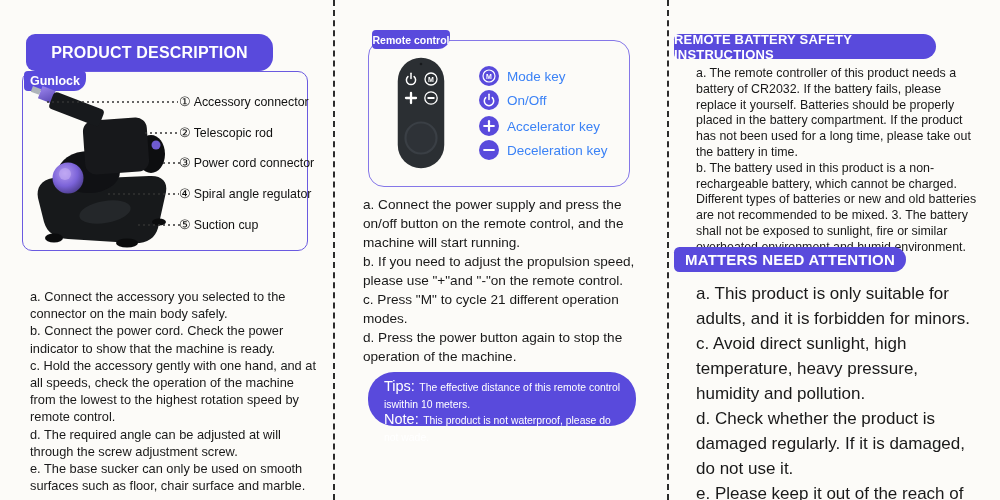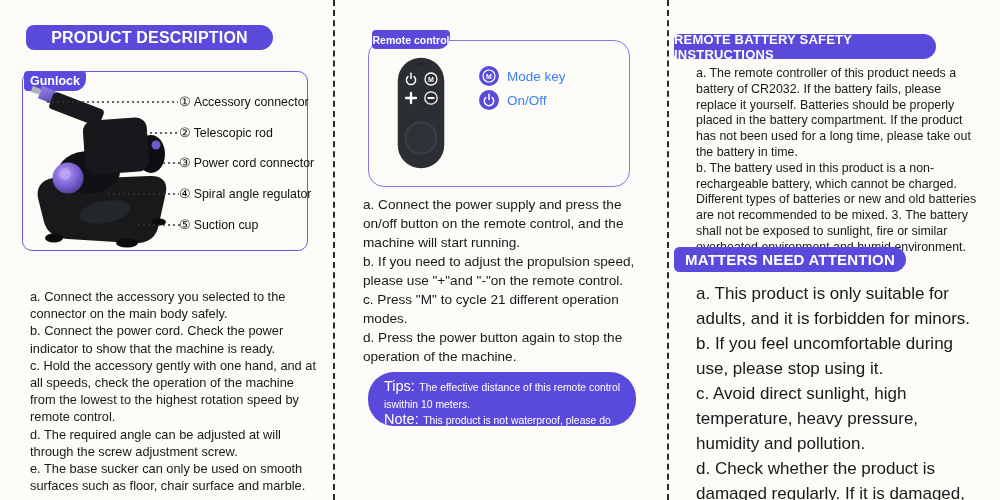--- a/index.html
+++ b/index.html
@@ -8,21 +8,21 @@
     background:#fcfbf8;color:#191919;
     font-family:"Liberation Sans", sans-serif;
   }
   .divider{position:absolute;top:0;height:500px;width:0;border-left:2px dashed #2b2b2b;}
   .d1{left:333px;} .d2{left:667px;}
 
   .hdr{
     position:absolute;background:#594ADC;color:#fff;font-weight:bold;
     display:flex;align-items:center;justify-content:center;letter-spacing:.2px;
   }
-  .hdr-left{left:26px;top:25px;width:247px;height:25px;font-size:16px;border-radius:9px 14px 14px 9px;}
+  .hdr-left{left:26px;top:34px;width:247px;height:37px;font-size:16px;border-radius:9px 14px 14px 9px;}
   .hdr-battery{left:674px;top:34px;width:262px;height:25px;font-size:13px;border-radius:6px 14px 14px 6px;}
   .hdr-matters{left:674px;top:247px;width:232px;height:25px;font-size:15px;border-radius:6px 14px 14px 6px;}
 
   .tag{
     position:absolute;background:#594ADC;color:#fff;font-weight:bold;
     display:flex;align-items:center;justify-content:center;
     border-radius:4px 4px 12px 4px;
   }
   .gunbox{
     position:absolute;left:22px;top:71px;width:286px;height:180px;
@@ -190,20 +190,35 @@
       <span class="klabel">Mode key</span>
     </div>
     <div class="legend-row k1">
       <svg width="20" height="20" viewBox="0 0 20 20">
         <circle cx="10" cy="10" r="10" fill="#594ADC"></circle>
         <path d="M6.7,7.6 A4.7,4.7 0 1 0 13.3,7.6" stroke="#fff" stroke-width="1.5" fill="none" stroke-linecap="round"></path>
         <line x1="10" y1="4.3" x2="10" y2="9.6" stroke="#fff" stroke-width="1.5" stroke-linecap="round"></line>
       </svg>
       <span class="klabel">On/Off</span>
     </div>
+    <div class="legend-row k2">
+      <svg width="20" height="20" viewBox="0 0 20 20">
+        <circle cx="10" cy="10" r="10" fill="#594ADC"></circle>
+        <line x1="5.2" y1="10" x2="14.8" y2="10" stroke="#fff" stroke-width="2.2" stroke-linecap="round"></line>
+        <line x1="10" y1="5.2" x2="10" y2="14.8" stroke="#fff" stroke-width="2.2" stroke-linecap="round"></line>
+      </svg>
+      <span class="klabel">Accelerator key</span>
+    </div>
+    <div class="legend-row k3">
+      <svg width="20" height="20" viewBox="0 0 20 20">
+        <circle cx="10" cy="10" r="10" fill="#594ADC"></circle>
+        <line x1="5.2" y1="10" x2="14.8" y2="10" stroke="#fff" stroke-width="2.2" stroke-linecap="round"></line>
+      </svg>
+      <span class="klabel">Deceleration key</span>
+    </div>
   </div>
 
   <div class="steps steps-mid">
     <p>a. Connect the power supply and press the on/off button on the remote control, and the machine will start running.</p>
     <p>b. If you need to adjust the propulsion speed, please use "+"and "-"on the remote control.</p>
     <p>c. Press "M" to cycle 21 different operation modes.</p>
     <p>d. Press the power button again to stop the operation of the machine.</p>
   </div>
 
   <div class="tips">
@@ -217,19 +232,18 @@
 
   <div class="steps battery-text">
     <p>a. The remote controller of this product needs a battery of CR2032. If the battery fails, please replace it yourself. Batteries should be properly placed in the battery compartment. If the product has not been used for a long time, please take out the battery in time.</p>
     <p>b. The battery used in this product is a non-rechargeable battery, which cannot be charged. Different types of batteries or new and old batteries are not recommended to be mixed. 3. The battery shall not be exposed to sunlight, fire or similar overheated environment and humid environment.</p>
   </div>
 
   <div class="hdr hdr-matters">MATTERS NEED ATTENTION</div>
 
   <div class="steps attention-text">
     <p>a. This product is only suitable for adults, and it is forbidden for minors.</p>
-    <p>b. If you feel uncomfortable during use, please stop using it.</p>
     <p>c. Avoid direct sunlight, high temperature, heavy pressure, humidity and pollution.</p>
     <p>d. Check whether the product is damaged regularly. If it is damaged, do not use it.</p>
     <p>e. Please keep it out of the reach of children.</p>
   </div>
 
 </div>
 
 </body></html>

